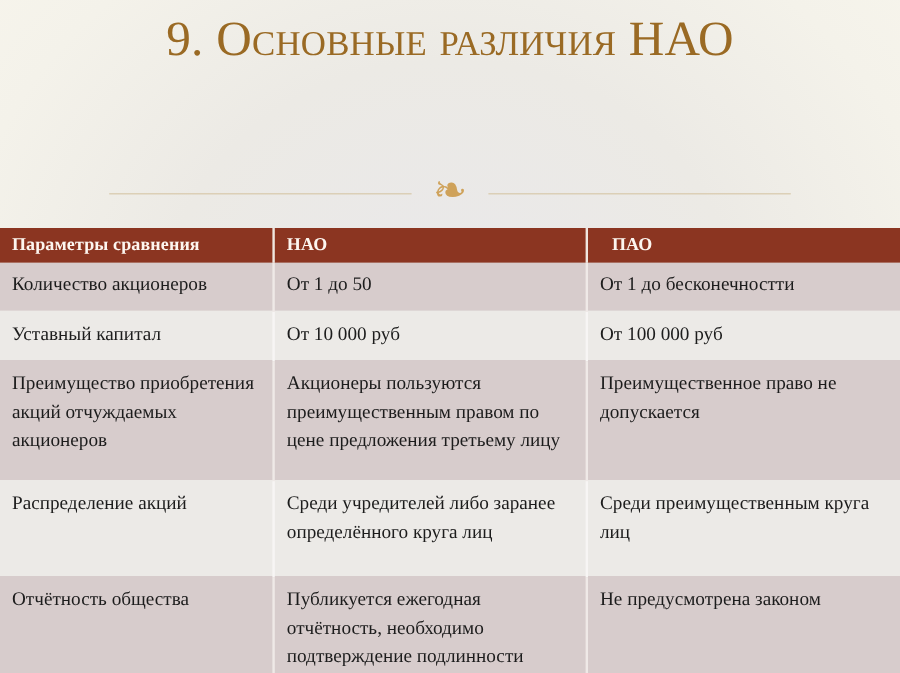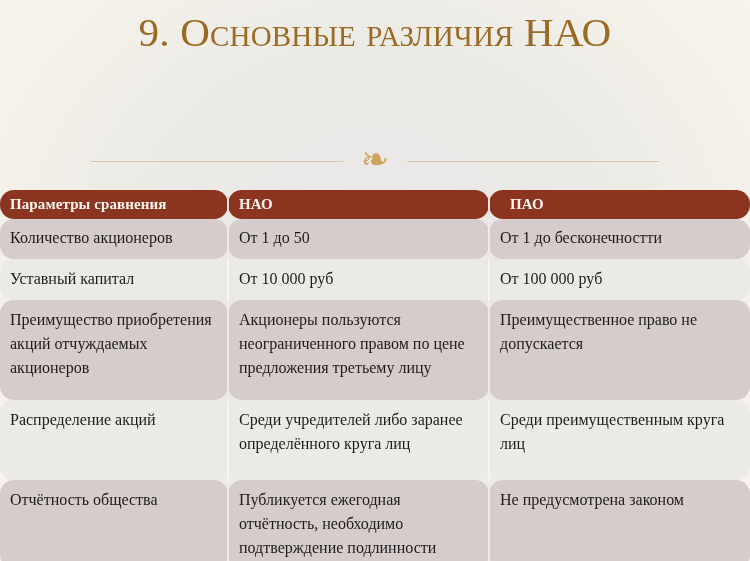--- a/index.html
+++ b/index.html
@@ -104,21 +104,20 @@
 
   .cmp-table th,
   .cmp-table td {
     vertical-align: top;
     padding: 7px 10px 8px 10px;
     font-size: 16px;
     line-height: 24px;
     color: #1c1c1c;
     border-right: 2px solid #f7f6f4;
     box-sizing: border-box;
-    border-radius: 14px;
   }
   .cmp-table th:last-child,
   .cmp-table td:last-child { border-right: none; }
 
   .cmp-table thead th {
     background: #8b3521;
     color: #fdf6f0;
     font-weight: 700;
     font-size: 15px;
     line-height: 18px;
@@ -181,21 +180,21 @@
         <td>От 1 до 50</td>
         <td>От 1 до бесконечностти</td>
       </tr>
       <tr class="shade-light" data-row="1">
         <td>Уставный капитал</td>
         <td>От 10 000 руб</td>
         <td>От 100 000 руб</td>
       </tr>
       <tr class="shade-dark" data-row="2">
         <td>Преимущество приобретения акций отчуждаемых акционеров</td>
-        <td>Акционеры пользуются неограниченного правом по цене предложения третьему лицу</td>
+        <td>Акционеры пользуются преимущественным правом по цене предложения третьему лицу</td>
         <td>Преимущественное право не допускается</td>
       </tr>
       <tr class="shade-light" data-row="3">
         <td>Распределение акций</td>
         <td>Среди учредителей либо заранее определённого круга лиц</td>
         <td>Среди преимущественным круга лиц</td>
       </tr>
       <tr class="shade-dark" data-row="4">
         <td>Отчётность общества</td>
         <td>Публикуется ежегодная отчётность, необходимо подтверждение подлинности</td>

